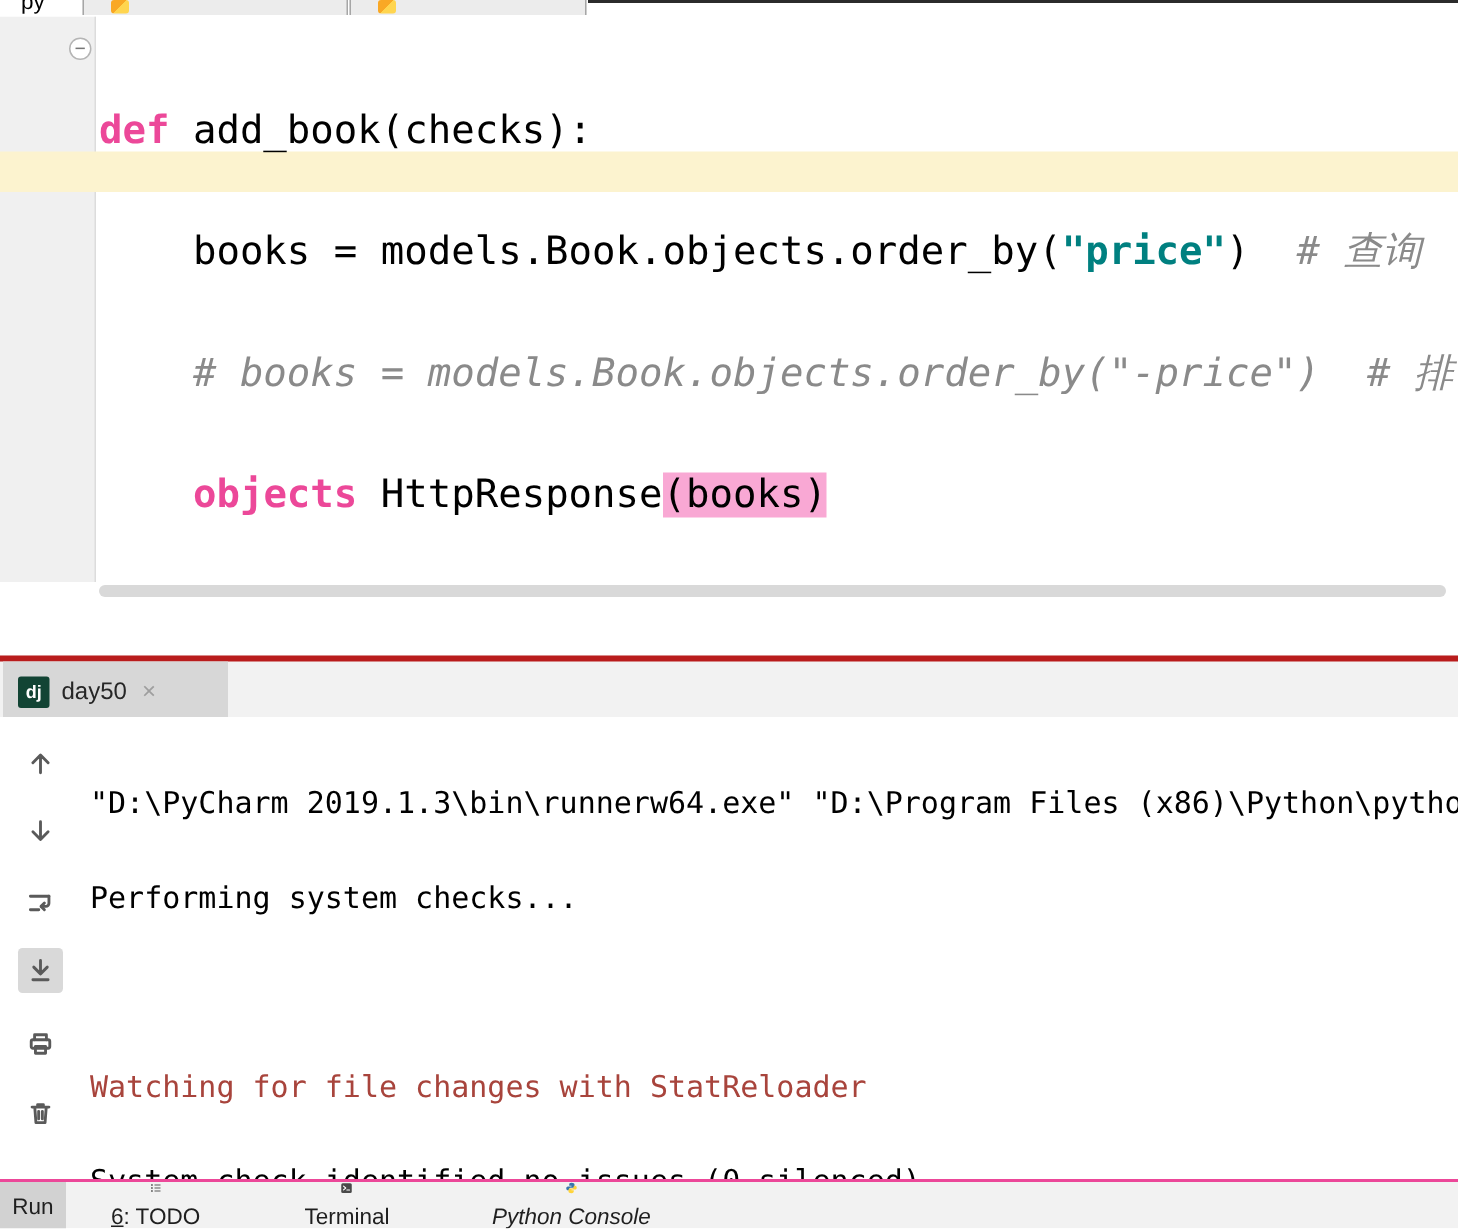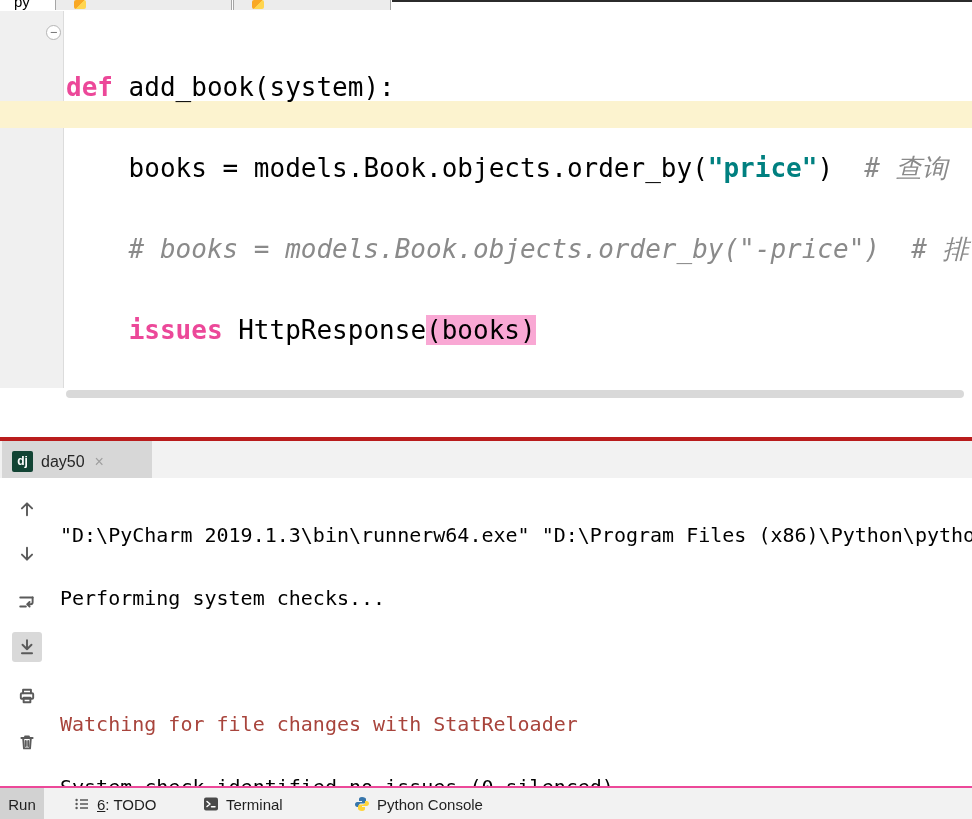--- a/index.html
+++ b/index.html
@@ -68,22 +68,22 @@
   .console { position:absolute; left:60px; top:5px; white-space:pre;
              font:20px/21px "DejaVu Sans Mono", monospace; color:#000; }
   .con-line { min-height:21px; }
   .err  { color:#a8443c; }
 
   
   #statusbar { position:absolute; left:0; top:786px; width:972px; height:33px; background:#f2f2f2;
                border-top:2px solid #ec4899; font-size:15px; color:#1f1f1f; }
   .sb-run { position:absolute; left:0; top:0; width:44px; height:32px; background:#d2d2d2;
             display:flex; align-items:center; justify-content:center; }
-  .sb-item { position:absolute; top:0; height:32px; display:flex; align-items:center; gap:7px; }
-  .sb-todo { left:74px; } .sb-term { left:203px; } .sb-pycon { left:354px; }
+  .sb-item { position:absolute; top:0; height:32px; display:flex; align-items:center; gap:7px;flex-direction:column; }
+  .sb-todo { left:74px; } .sb-term { left:203px; } .sb-pycon { left:328px;font-style:italic; }
   .u { text-decoration:underline; }
   .sb-item svg { display:block; }
 </style>
 </head>
 <body>
 
 <div id="app">
 
   <div id="tabstrip">
     <span class="partial-tab-text">py</span>
@@ -94,24 +94,24 @@
       <span class="pyicon"></span>
     </div>
     <div class="topline"></div>
   </div>
 
   <div id="editor">
     <div class="gutter"></div>
     <div class="caret-row"></div>
     <div class="fold">−</div>
     <div class="code">
-      <div><span class="kw">def</span><span> add_book(system):</span></div>
+      <div><span class="kw">def</span><span> add_book(checks):</span></div>
       <div><span>    books = models.Book.objects.order_by(</span><span class="str">"price"</span><span>)</span><span class="cmt">  # 查询</span></div>
       <div><span class="cmt">    # books = models.Book.objects.order_by("-price")  # 排</span></div>
-      <div><span>    </span><span class="kw">issues</span><span> HttpResponse</span><span class="sel">(books)</span></div>
+      <div><span>    </span><span class="kw">objects</span><span> HttpResponse</span><span class="sel">(books)</span></div>
     </div>
   </div>
 
   <div id="hscroll">
     <div class="thumb"></div>
   </div>
 
 
   <div id="runtabs">
     <div class="runtab">

